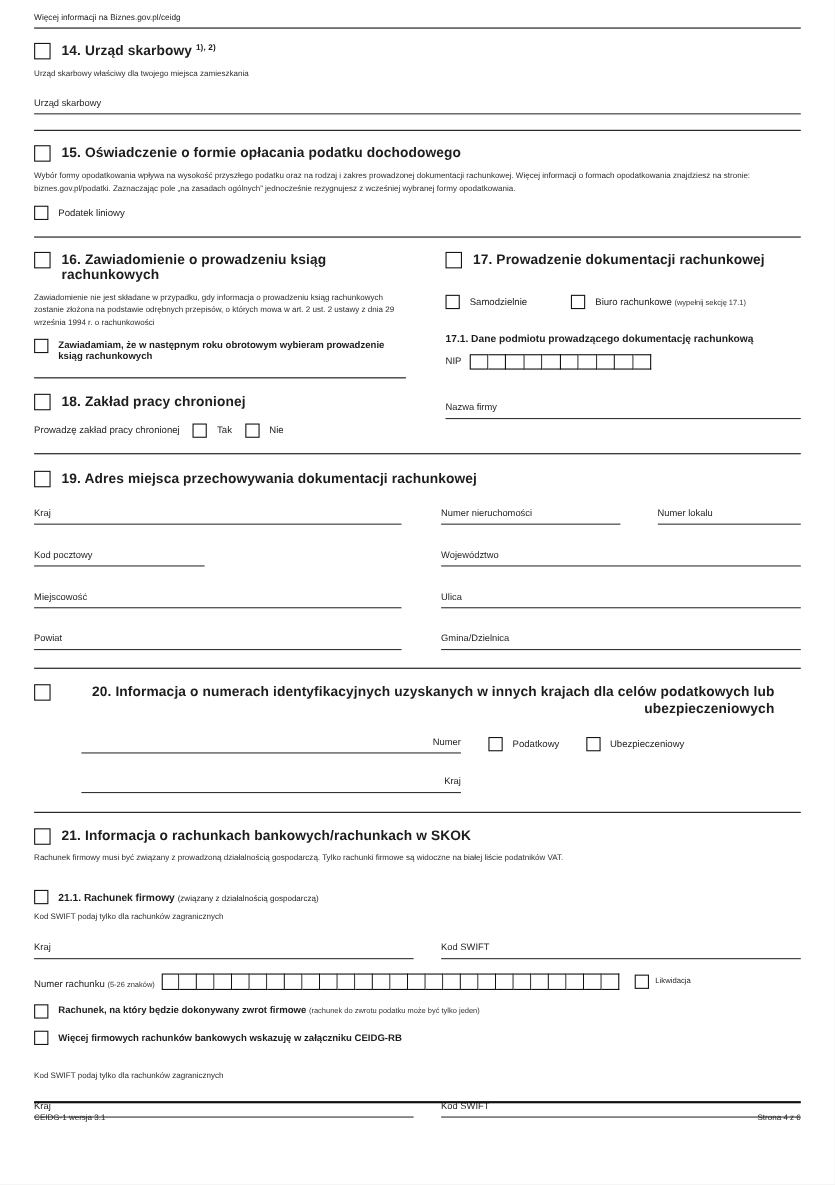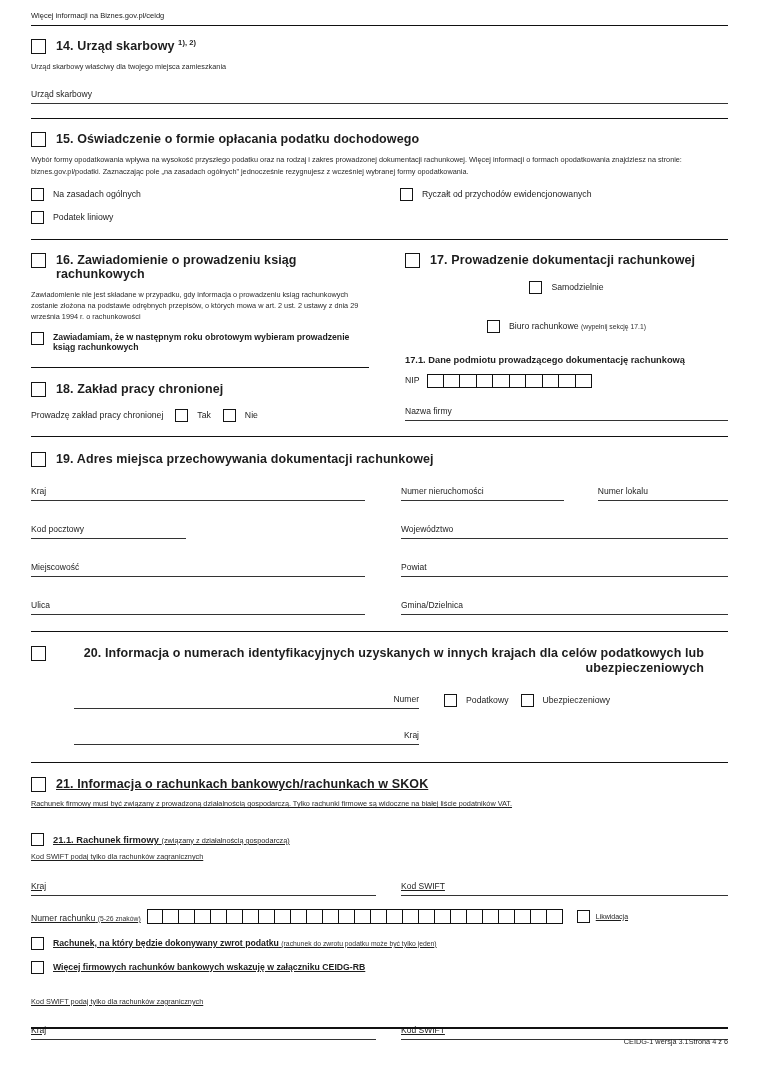--- a/index.html
+++ b/index.html
@@ -53,23 +53,23 @@
   .grid19 { display:grid; grid-template-columns:334px 1fr; column-gap:36px; row-gap:17px; }
   .split { display:flex; gap:34px;justify-content:flex-end; }
   .split .field { flex:1 1 auto; }
 
   .acct-row { display:flex; align-items:flex-end; gap:6px; }
   .acct-label { font-size:8.7px; white-space:nowrap; padding-bottom:1px; }
   .acct-cbx { display:flex; align-items:center; gap:6px; margin-left:8px; padding-bottom:1px; }
   .tiny { font-size:7px; }
 
   .footer {
-    position:absolute; left:31px; right:31px; top:1027px;
+    position:absolute; left:31px; right:31px; top:1001px;
     border-top:2px solid #111; padding-top:8px;
-    display:flex; justify-content:flex-end;
+    display:flex; justify-content:space-between;
     font-size:7.3px; color:#222;
   }
 </style>
 </head>
 <body>
 
 <div class="page">
   <div class="inner">
 
     <div class="topnote">Więcej informacji na Biznes.gov.pl/ceidg</div>
@@ -85,30 +85,20 @@
         <span class="flabel">Urząd skarbowy</span>
       </div>
     </div>
 
     <div class="section" style="padding:13px 0 15px;">
       <div class="sec-head">
         <span class="cb"></span>
         <div class="sec-title">15. Oświadczenie o formie opłacania podatku dochodowego</div>
       </div>
       <div class="note" style="margin-top:7px;">Wybór formy opodatkowania wpływa na wysokość przyszłego podatku oraz na rodzaj i zakres prowadzonej dokumentacji rachunkowej. Więcej informacji o formach opodatkowania znajdziesz na stronie: biznes.gov.pl/podatki. Zaznaczając pole „na zasadach ogólnych” jednocześnie rezygnujesz z wcześniej wybranej formy opodatkowania.</div>
-      <div style="display:flex; margin-top:11px;">
-        <label class="opt" style="width:369px;">
-          <span class="cb sm"></span>
-          <span class="olabel">Na zasadach ogólnych</span>
-        </label>
-        <label class="opt">
-          <span class="cb sm"></span>
-          <span class="olabel">Ryczałt od przychodów ewidencjonowanych</span>
-        </label>
-      </div>
       <label class="opt" style="margin-top:10px;">
         <span class="cb sm"></span>
         <span class="olabel">Podatek liniowy</span>
       </label>
     </div>
 
     <div class="twocol" style="padding-top:13px;">
       <div class="col-l">
 
         <div style="padding-bottom:14px; border-bottom:1px solid #111;">
@@ -140,21 +130,21 @@
             </label>
           </div>
         </div>
       </div>
 
       <div class="col-r">
         <div class="sec-head">
           <span class="cb"></span>
           <div class="sec-title">17. Prowadzenie dokumentacji rachunkowej</div>
         </div>
-        <div style="display:flex; gap:26px; margin-top:13px; align-items:center;flex-direction:column;">
+        <div style="display:flex; gap:40px; margin-top:24px; align-items:center;">
           <label class="opt">
             <span class="cb sm"></span>
             <span class="olabel">Samodzielnie</span>
           </label>
           <label class="opt">
             <span class="cb sm"></span>
             <span class="olabel"><span>Biuro rachunkowe</span> <span class="hint">(wypełnij sekcję 17.1)</span></span>
           </label>
         </div>
         <div class="subtitle" style="margin-top:22px;">17.1. Dane podmiotu prowadzącego dokumentację rachunkową</div>
@@ -166,21 +156,21 @@
               <div class="cell"></div>
               <div class="cell"></div>
               <div class="cell"></div>
               <div class="cell"></div>
               <div class="cell"></div>
               <div class="cell"></div>
               <div class="cell"></div>
               <div class="cell"></div>
             </div>
         </div>
-        <div class="field" style="margin-top:12px;">
+        <div class="field" style="margin-top:24px;">
           <span class="flabel">Nazwa firmy</span>
         </div>
       </div>
     </div>
     <div style="border-bottom:1px solid #111; margin-top:14px;"></div>
 
     <div class="section" style="padding:15px 0 16px;">
       <div class="sec-head">
         <span class="cb"></span>
         <div class="sec-title">19. Adres miejsca przechowywania dokumentacji rachunkowej</div>
@@ -189,48 +179,48 @@
         <div class="field"><span class="flabel">Kraj</span></div>
         <div class="split">
           <div class="field"><span class="flabel">Numer nieruchomości</span></div>
           <div class="field"><span class="flabel">Numer lokalu</span></div>
         </div>
         <div>
             <div class="field" style="width:155px;"><span class="flabel">Kod pocztowy</span></div>
           </div>
         <div class="field"><span class="flabel">Województwo</span></div>
         <div class="field"><span class="flabel">Miejscowość</span></div>
+        <div class="field"><span class="flabel">Ulica</span></div>
         <div class="field"><span class="flabel">Powiat</span></div>
-        <div class="field"><span class="flabel">Ulica</span></div>
         <div class="field"><span class="flabel">Gmina/Dzielnica</span></div>
       </div>
     </div>
 
     <div class="section" style="padding:14px 0 17px;text-align:right;">
       <div class="sec-head">
         <span class="cb"></span>
         <div class="sec-title" style="max-width:648px;">20. Informacja o numerach identyfikacyjnych uzyskanych w innych krajach dla celów podatkowych lub ubezpieczeniowych</div>
       </div>
       <div style="display:grid; grid-template-columns:345px 1fr; column-gap:25px; row-gap:15px; margin-top:13px; align-items:end;margin-left:43px;">
         <div class="field"><span class="flabel">Numer</span></div>
-        <div style="display:flex; gap:12px; padding-bottom:2px;">
+        <div style="display:flex; gap:24px; padding-bottom:2px;">
           <label class="opt">
             <span class="cb sm"></span>
             <span class="olabel">Podatkowy</span>
           </label>
           <label class="opt">
             <span class="cb sm"></span>
             <span class="olabel">Ubezpieczeniowy</span>
           </label>
         </div>
         <div class="field"><span class="flabel">Kraj</span></div>
       </div>
     </div>
 
-    <div style="padding-top:14px;text-decoration:underline;">
+    <div style="padding-top:14px;">
       <div class="sec-head">
         <span class="cb"></span>
         <div class="sec-title">21. Informacja o rachunkach bankowych/rachunkach w SKOK</div>
       </div>
       <div class="note" style="margin-top:6px;">Rachunek firmowy musi być związany z prowadzoną działalnością gospodarczą. Tylko rachunki firmowe są widoczne na białej liście podatników VAT.</div>
 
       <div style="margin-top:24px;">
         <div class="subhead">
           <span class="cb sm"></span>
           <div class="subtitle"><span>21.1. Rachunek firmowy</span> <span class="subtitle-suffix">(związany z działalnością gospodarczą)</span></div>
@@ -270,21 +260,21 @@
               <div class="cell"></div>
               <div class="cell"></div>
             </div>
           <label class="acct-cbx">
             <span class="cb sm"></span>
             <span class="tiny">Likwidacja</span>
           </label>
         </div>
         <label class="opt" style="margin-top:13px;">
           <span class="cb sm"></span>
-          <span class="olabel b"><span>Rachunek, na który będzie dokonywany zwrot podatku</span> <span class="hint" style="font-weight:normal;">(rachunek do zwrotu podatku może być tylko jeden)</span></span>
+          <span class="olabel b"><span>Rachunek, na który będzie dokonywany zwrot firmowe</span> <span class="hint" style="font-weight:normal;">(rachunek do zwrotu podatku może być tylko jeden)</span></span>
         </label>
         <label class="opt" style="margin-top:11px;">
           <span class="cb sm"></span>
           <span class="olabel b">Więcej firmowych rachunków bankowych wskazuję w załączniku CEIDG-RB</span>
         </label>
       </div>
 
       <div style="margin-top:22px;">
         <div class="note" style="margin-top:5px;">Kod SWIFT podaj tylko dla rachunków zagranicznych</div>
         <div style="display:grid; grid-template-columns:345px 1fr; column-gap:25px; margin-top:12px;">

